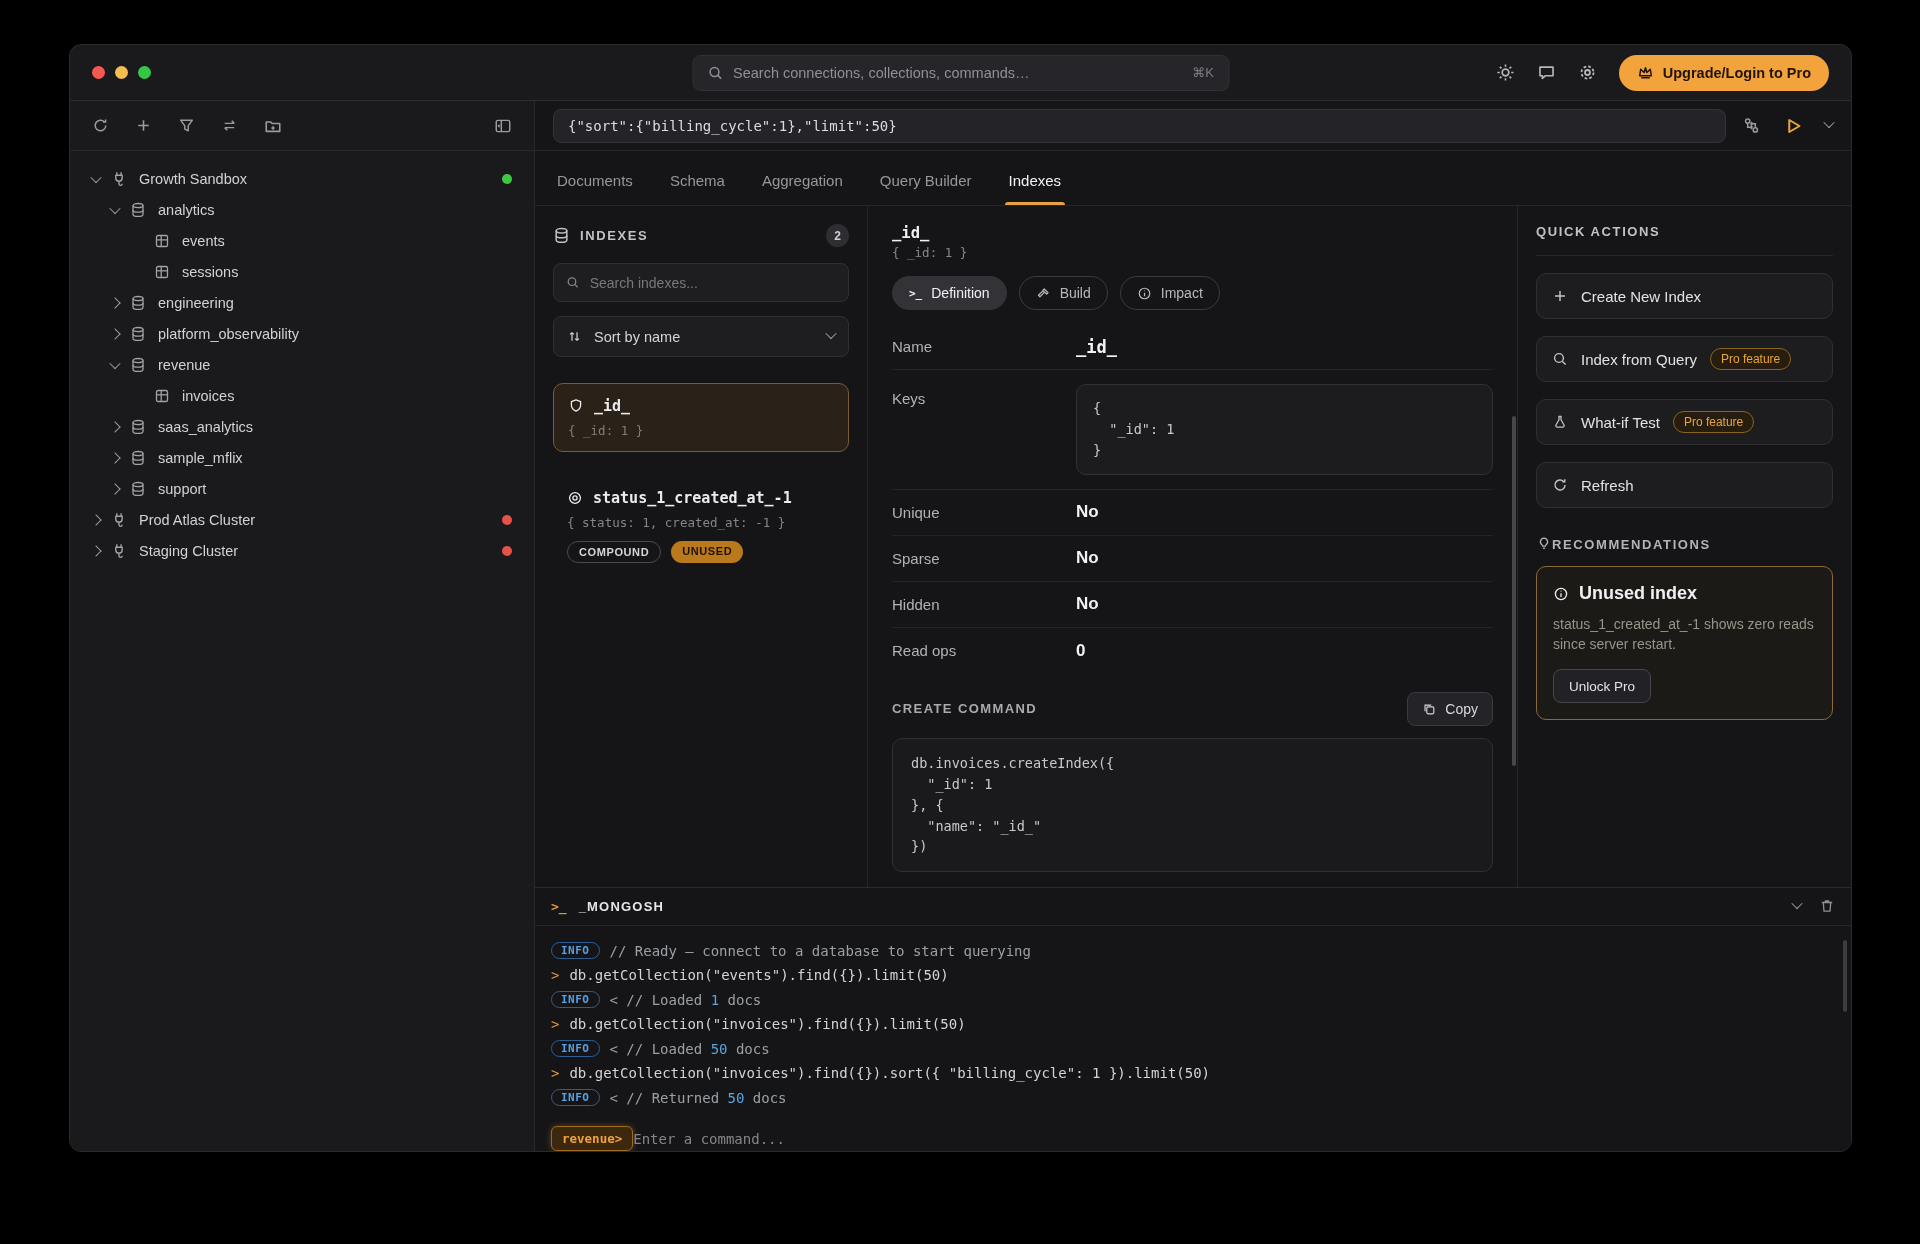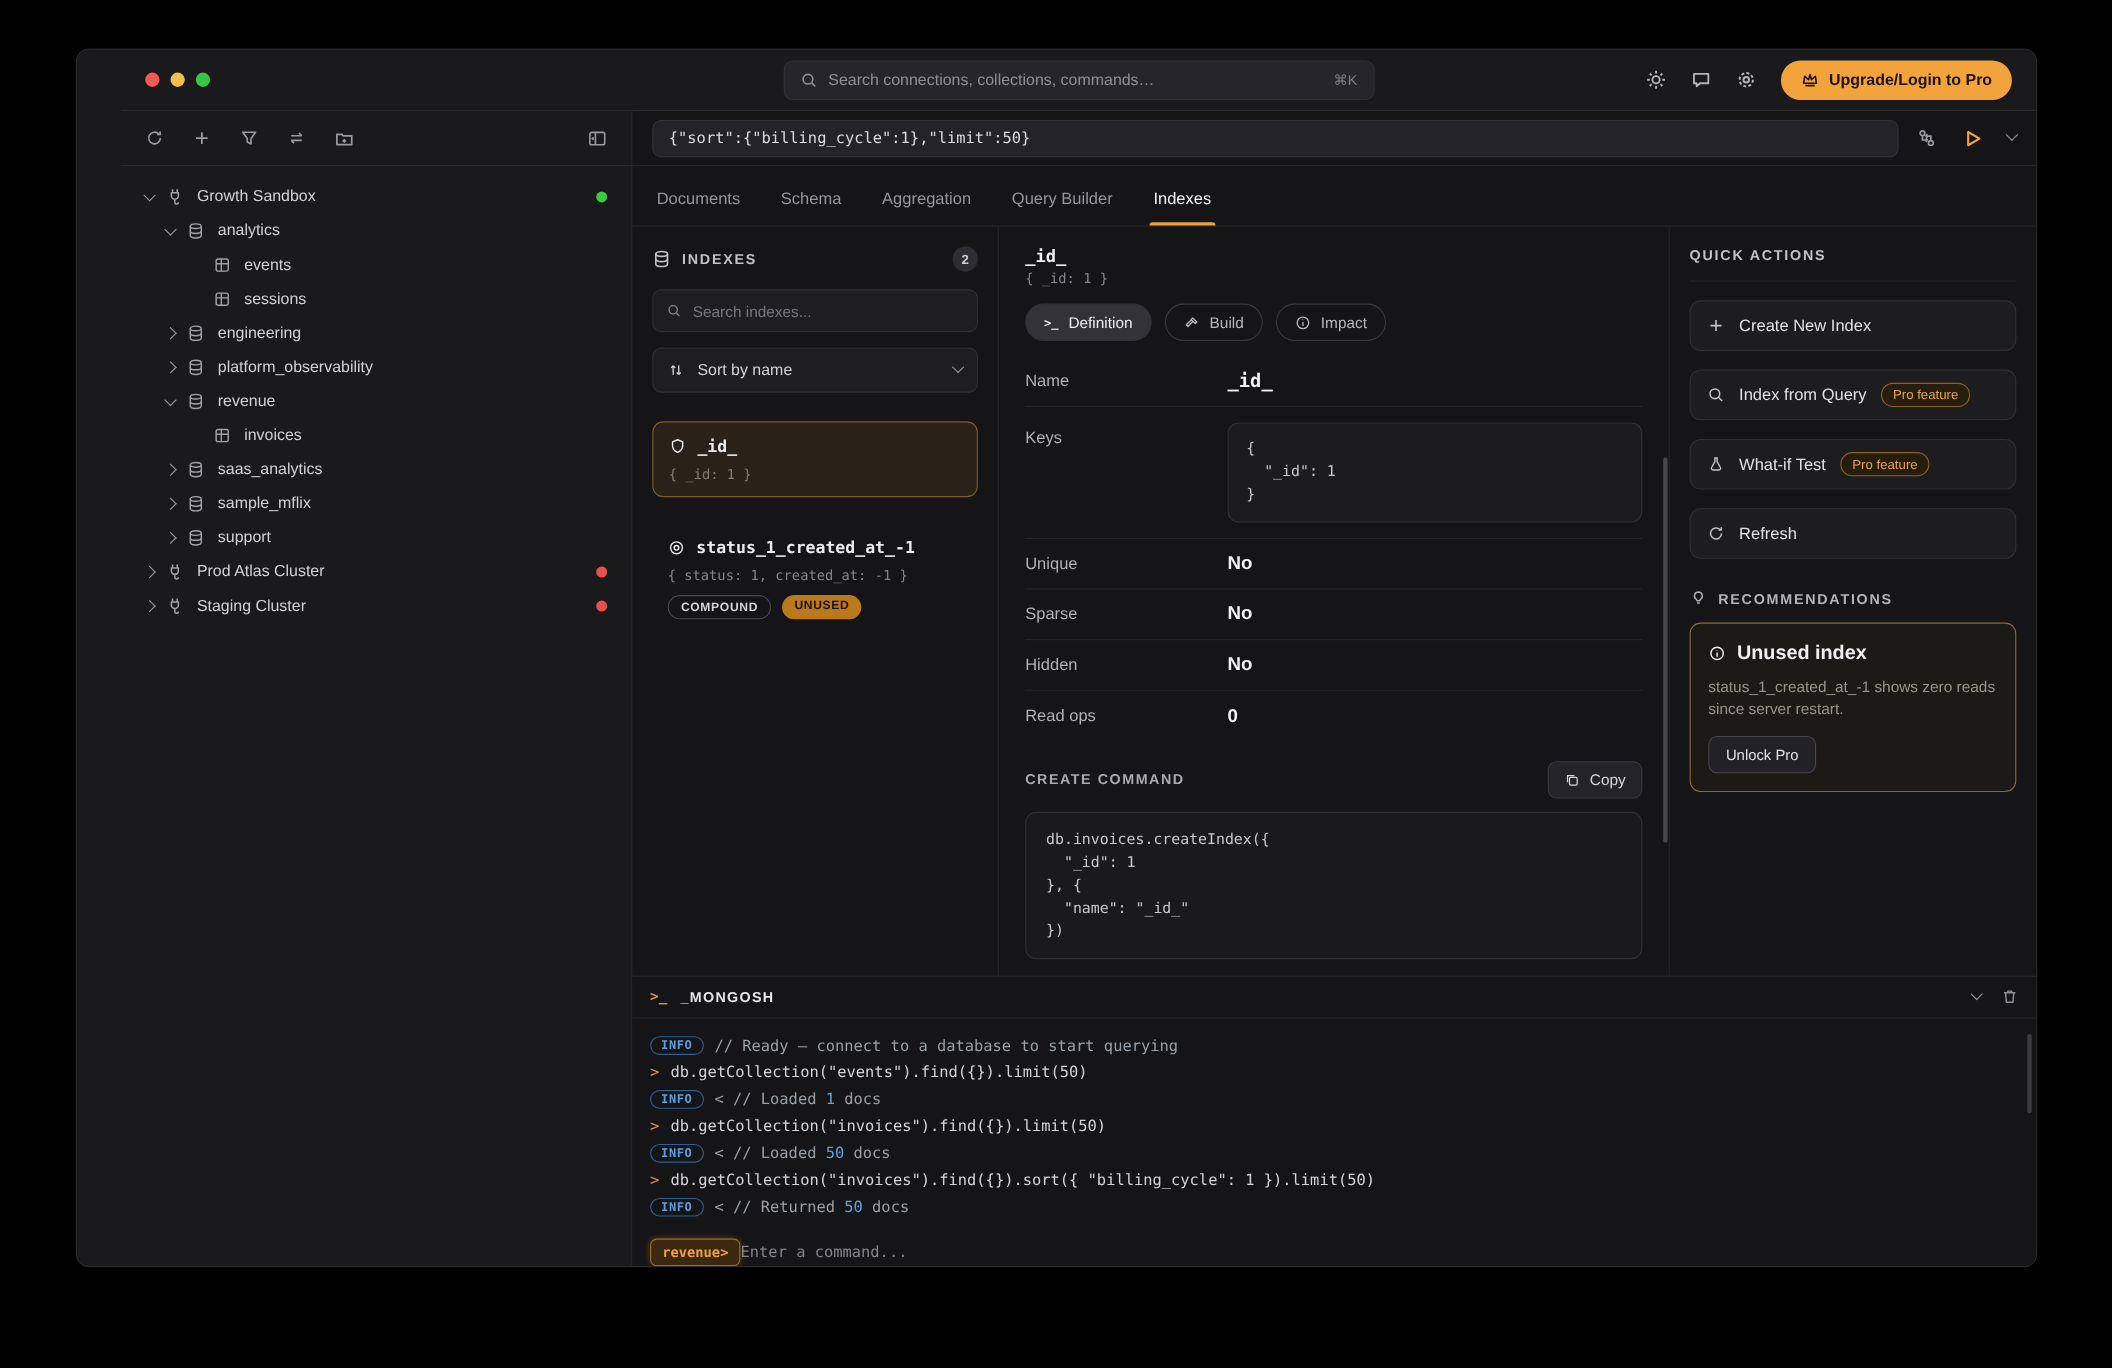--- a/index.html
+++ b/index.html
@@ -2,21 +2,21 @@
 <html><head>
 <meta charset="utf-8">
 <style>
   * { margin:0; padding:0; box-sizing:border-box; }
   html,body { width:1920px; height:1244px; background:#000; overflow:hidden;
               font-family:"Liberation Sans", sans-serif; }
   .mono { font-family:"DejaVu Sans Mono", monospace; }
 
   .window { position:absolute; left:69px; top:44px; width:1783px; height:1108px;
             background:#1a1a1c; border-radius:12px; overflow:hidden;
-            display:flex; flex-direction:column; border:1px solid #2a2a2d;padding-left:40px; }
+            display:flex; flex-direction:column; border:1px solid #2a2a2d; }
 
   
   .titlebar { height:56px; flex:0 0 56px; display:flex; align-items:center;
               border-bottom:1px solid #2b2b2e; padding:0 22px; position:relative; }
   .traffic { display:flex; gap:10px; }
   .tl-dot { width:13px; height:13px; border-radius:50%; }
   .tl-red{background:#f45952;} .tl-yellow{background:#f5bd4f;} .tl-green{background:#35c648;}
   .search-pill { position:absolute; left:50%; transform:translateX(-50%); width:537px; height:36px;
                  background:#26262a; border:1px solid #313135; border-radius:8px;
                  display:flex; align-items:center; gap:10px; padding:0 14px; color:#8f8f95; }
@@ -127,21 +127,21 @@
 
   
   .quick { width:334px; flex:0 0 334px; border-left:1px solid #26262a; padding:18px; }
   .quick .panel-h { padding-bottom:16px; border-bottom:1px solid #26262a;text-align:center; }
   .qa-btn { margin-top:17px; height:46px; border-radius:10px; background:#1d1d20;
             border:1px solid #303034; display:flex; align-items:center; gap:13px;
             padding:0 15px; color:#e2e2e5; font-size:15px; }
   .qa-btn .qicon { color:#c2c2c7; display:flex; }
   .pro-pill { font-size:12px; color:#e8a63c; border:1px solid #8a641f; background:#271d0e;
               border-radius:999px; padding:3px 10px; }
-  .rec-h { margin-top:28px; display:flex; align-items:center; gap:10px; color:#b3b3b8;
+  .rec-h { margin-top:28px; display:flex; align-items:center; color:#b3b3b8;
            font-size:13px; font-weight:bold; letter-spacing:1.6px; }
   .rec-card { margin-top:14px; border:1px solid #8a6a3a; border-radius:10px; background:#1c1a17;
               padding:16px; }
   .rec-title-row { display:flex; align-items:center; gap:10px; color:#f0f0f2;
                    font-size:18px; font-weight:bold; }
   .rec-body { margin-top:11px; font-size:14px; line-height:1.4; color:#989488; }
   .unlock-btn { margin-top:15px; height:34px; border-radius:8px; border:1px solid #46464b;
                 background:#222226; color:#e2e2e5; font-size:13.5px; display:inline-flex;
                 align-items:center; padding:0 15px; }
 

